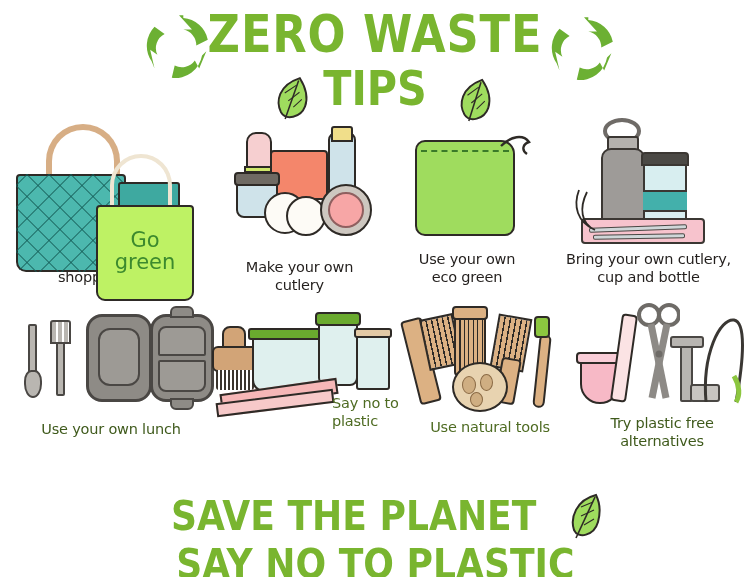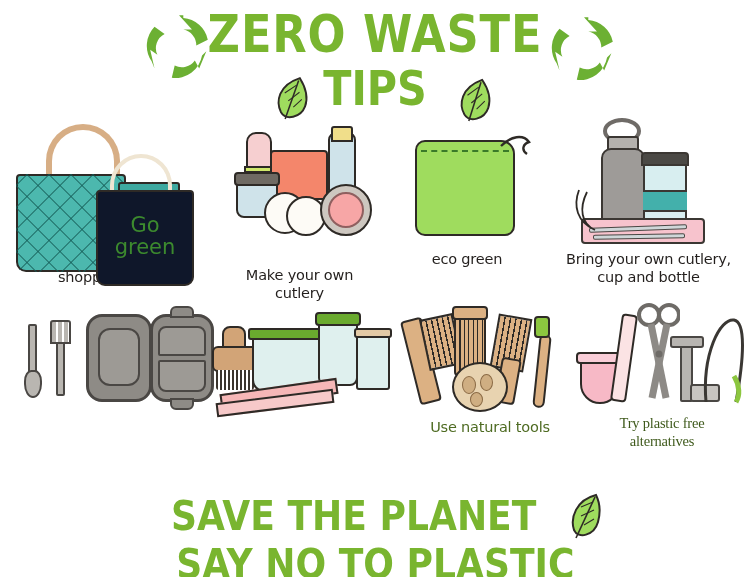--- a/index.html
+++ b/index.html
@@ -55,21 +55,21 @@
   .o{position:absolute;box-sizing:border-box;}
 
   
   .tote-teal{left:16px;top:56px;width:110px;height:98px;background:#4cb8ae;
     border:2.5px solid #2e2a26;border-radius:4px 4px 10px 10px;}
   .quilt{position:absolute;inset:0;overflow:hidden;border-radius:3px 3px 9px 9px;
     background:
       repeating-linear-gradient(45deg, transparent 0 14px, rgba(20,90,85,.55) 14px 15.5px),
       repeating-linear-gradient(-45deg, transparent 0 14px, rgba(20,90,85,.55) 14px 15.5px);}
   .handle-tan{border:6px solid #d7ae85;border-bottom:none;border-radius:38px 38px 0 0;background:transparent;}
-  .tote-cream{left:96px;top:72px;width:98px;height:96px;background:#0f172a;
+  .tote-cream{left:96px;top:87px;width:98px;height:96px;background:#bef264;
     border:2.5px solid #2e2a26;border-radius:4px 4px 9px 9px;}
   .handle-cream{border:4px solid #efe5d2;border-bottom:none;border-radius:34px 34px 0 0;background:transparent;}
   .gogreen{position:absolute;left:0;top:22px;width:100%;text-align:center;
     font-family:"DejaVu Sans", sans-serif;font-size:21px;line-height:22px;color:#3c8a2e;}
   .teal-inner{left:118px;top:64px;width:62px;height:44px;background:#3ea9a0;border:2px solid #2e2a26;border-radius:3px;}
 
   
   .cos-jar{background:#cfe3ea;border:2.5px solid #2e2a26;border-radius:4px 4px 8px 8px;}
   .cos-lid{background:#6f6a63;border:2.5px solid #2e2a26;border-radius:4px;}
   .cos-soap{background:#f4866b;border:2.5px solid #2e2a26;border-radius:4px;}
@@ -187,36 +187,37 @@
         <div class="o cos-soap" style="left:58px;top:32px;width:58px;height:50px;"></div>
         <div class="o cos-tube" style="left:116px;top:14px;width:28px;height:62px;"></div>
         <div class="o cos-cap" style="left:119px;top:8px;width:22px;height:16px;"></div>
         <div class="o cos-jar" style="left:24px;top:62px;width:42px;height:38px;"></div>
         <div class="o cos-lid" style="left:22px;top:54px;width:46px;height:14px;"></div>
         <div class="o pad" style="left:52px;top:74px;width:42px;height:42px;"></div>
         <div class="o pad" style="left:74px;top:78px;width:40px;height:40px;"></div>
         <div class="o compact" style="left:108px;top:66px;width:52px;height:52px;"></div>
         <div class="o powder" style="left:116px;top:74px;width:36px;height:36px;"></div>
       </div>
-      <div class="caption" style="margin-top:20px;">
+      <div class="caption" style="margin-top:12px;">
         <div>Make your own</div>
         <div>cutlery</div>
       </div>
     </div>
 
     <div class="cell" style="left:387px;top:0;width:160px;">
       <div class="art" style="width:160px;height:128px;">
         <div class="o ecobag" style="left:28px;top:22px;width:100px;height:96px;">
           <div class="ecobag-top"></div>
         </div>
         <svg class="o" style="left:112px;top:12px;width:34px;height:36px;" viewBox="0 0 34 36">
           <path d="M2 16 C12 6 24 4 30 12 C24 14 22 20 28 24" stroke="#2e2a26" stroke-width="2.4" fill="none"></path>
         </svg>
       </div>
       <div class="caption" style="margin-top:4px;">
+        <div>Use your own</div>
         <div>eco green</div>
       </div>
     </div>
 
     <div class="cell" style="left:547px;top:0;width:203px;">
       <div class="art" style="width:203px;height:128px;">
         <div class="o bottle-ring" style="left:56px;top:0px;width:38px;height:26px;"></div>
         <div class="o bottle-neck" style="left:60px;top:18px;width:32px;height:16px;"></div>
         <div class="o bottle" style="left:54px;top:30px;width:44px;height:82px;"></div>
         <div class="o cup" style="left:96px;top:42px;width:44px;height:70px;"></div>
@@ -247,37 +248,42 @@
              background:repeating-linear-gradient(90deg,#b9b6b1 0 4px,#ffffff 4px 6px);"></div>
         <div class="o lb-body" style="left:84px;top:14px;width:66px;height:88px;"></div>
         <div class="o lb-inner" style="left:96px;top:28px;width:42px;height:58px;"></div>
         <div class="o lb-body" style="left:148px;top:14px;width:64px;height:88px;"></div>
         <div class="o" style="left:156px;top:26px;width:48px;height:30px;background:#9d9a95;border:2px solid #4a4744;border-radius:8px 8px 2px 2px;"></div>
         <div class="o" style="left:156px;top:60px;width:48px;height:32px;background:#9d9a95;border:2px solid #4a4744;border-radius:2px 2px 8px 8px;"></div>
         <div class="o" style="left:168px;top:6px;width:24px;height:12px;border:2.5px solid #4a4744;border-radius:6px 6px 0 0;background:#8e8b86;"></div>
         <div class="o" style="left:168px;top:98px;width:24px;height:12px;border:2.5px solid #4a4744;border-radius:0 0 6px 6px;background:#8e8b86;"></div>
       </div>
       <div class="caption olive" style="margin-top:2px;">
+        <div>Use your own lunch</div>
       </div>
     </div>
 
     <div class="cell" style="left:206px;top:0;width:196px;">
       <div class="art" style="width:196px;height:120px;">
         <div class="o brush-knob" style="left:16px;top:26px;width:24px;height:24px;"></div>
         <div class="o brush-head" style="left:6px;top:46px;width:46px;height:26px;"></div>
         <div class="o bristle" style="left:10px;top:70px;width:38px;height:20px;
              background:repeating-linear-gradient(90deg,#3a342d 0 2px,#ffffff 2px 4px);"></div>
         <div class="o glassbox" style="left:46px;top:36px;width:84px;height:56px;"></div>
         <div class="o greenlid" style="left:42px;top:28px;width:96px;height:12px;"></div>
         <div class="o jar" style="left:112px;top:20px;width:40px;height:66px;border-radius:3px 3px 8px 8px;"></div>
         <div class="o greenlid" style="left:109px;top:12px;width:46px;height:14px;border-radius:4px;"></div>
         <div class="o jar" style="left:150px;top:34px;width:34px;height:56px;"></div>
         <div class="o" style="left:148px;top:28px;width:38px;height:10px;background:#e3caa6;border:2px solid #2e2a26;border-radius:3px;"></div>
         <div class="o cloth" style="left:14px;top:86px;width:118px;height:16px;transform:rotate(-8deg);"></div>
         <div class="o cloth" style="left:10px;top:96px;width:118px;height:14px;transform:rotate(-7deg);background:#f7c9c9;"></div>
+      </div>
+      <div class="caption green" style="position:absolute;left:126px;top:94px;width:70px;text-align:left;">
+        <div>Say no to</div>
+        <div>plastic</div>
       </div>
     </div>
 
     <div class="cell" style="left:402px;top:0;width:176px;">
       <div class="art" style="width:176px;height:118px;">
         <div class="o wood" style="left:8px;top:18px;width:22px;height:86px;border-radius:4px;transform:rotate(-14deg);"></div>
         <div class="o comb-teeth" style="left:22px;top:16px;width:34px;height:52px;border:2.5px solid #2e2a26;transform:rotate(-12deg);"></div>
         <div class="o wood" style="left:52px;top:10px;width:32px;height:66px;border-radius:4px;
              background:repeating-linear-gradient(90deg,#dcb183 0 3px,#2e2a26 3px 4.5px);"></div>
         <div class="o wood" style="left:50px;top:6px;width:36px;height:14px;border-radius:4px;background:#dcb183;"></div>
@@ -308,21 +314,21 @@
           <circle cx="23" cy="52" r="3.5" fill="#6e6b67"></circle>
         </svg>
         <div class="o razor" style="left:106px;top:46px;width:13px;height:56px;"></div>
         <div class="o" style="left:96px;top:36px;width:34px;height:12px;background:#b8b5b1;border:2px solid #4a4744;border-radius:3px;"></div>
         <div class="o metal" style="left:116px;top:84px;width:30px;height:18px;border-radius:3px;"></div>
         <svg class="o" style="left:126px;top:14px;width:48px;height:92px;" viewBox="0 0 48 92">
           <path d="M6 88 C2 40 20 4 34 6 C46 8 44 44 36 88" stroke="#3a3733" stroke-width="3" fill="none"></path>
           <path d="M34 62 C40 72 40 82 36 88" stroke="#8cc63f" stroke-width="5" fill="none"></path>
         </svg>
       </div>
-      <div class="caption olive" style="margin-top:2px;font-family:Liberation Serif, serif;">
+      <div class="caption olive" style="margin-top:2px;">
         <div>Try plastic free</div>
         <div>alternatives</div>
       </div>
     </div>
   </div>
 
   <div class="banner">
     <span class="banner-txt">SAVE THE PLANET</span>
     <svg class="banner-leaf" viewBox="0 0 34 48">
       <path d="M28 3 C8 8 2 26 6 38 C10 47 26 44 30 30 C33 19 31 9 28 3 Z" fill="#9fdc5e" stroke="#2e2a26" stroke-width="2"></path>

